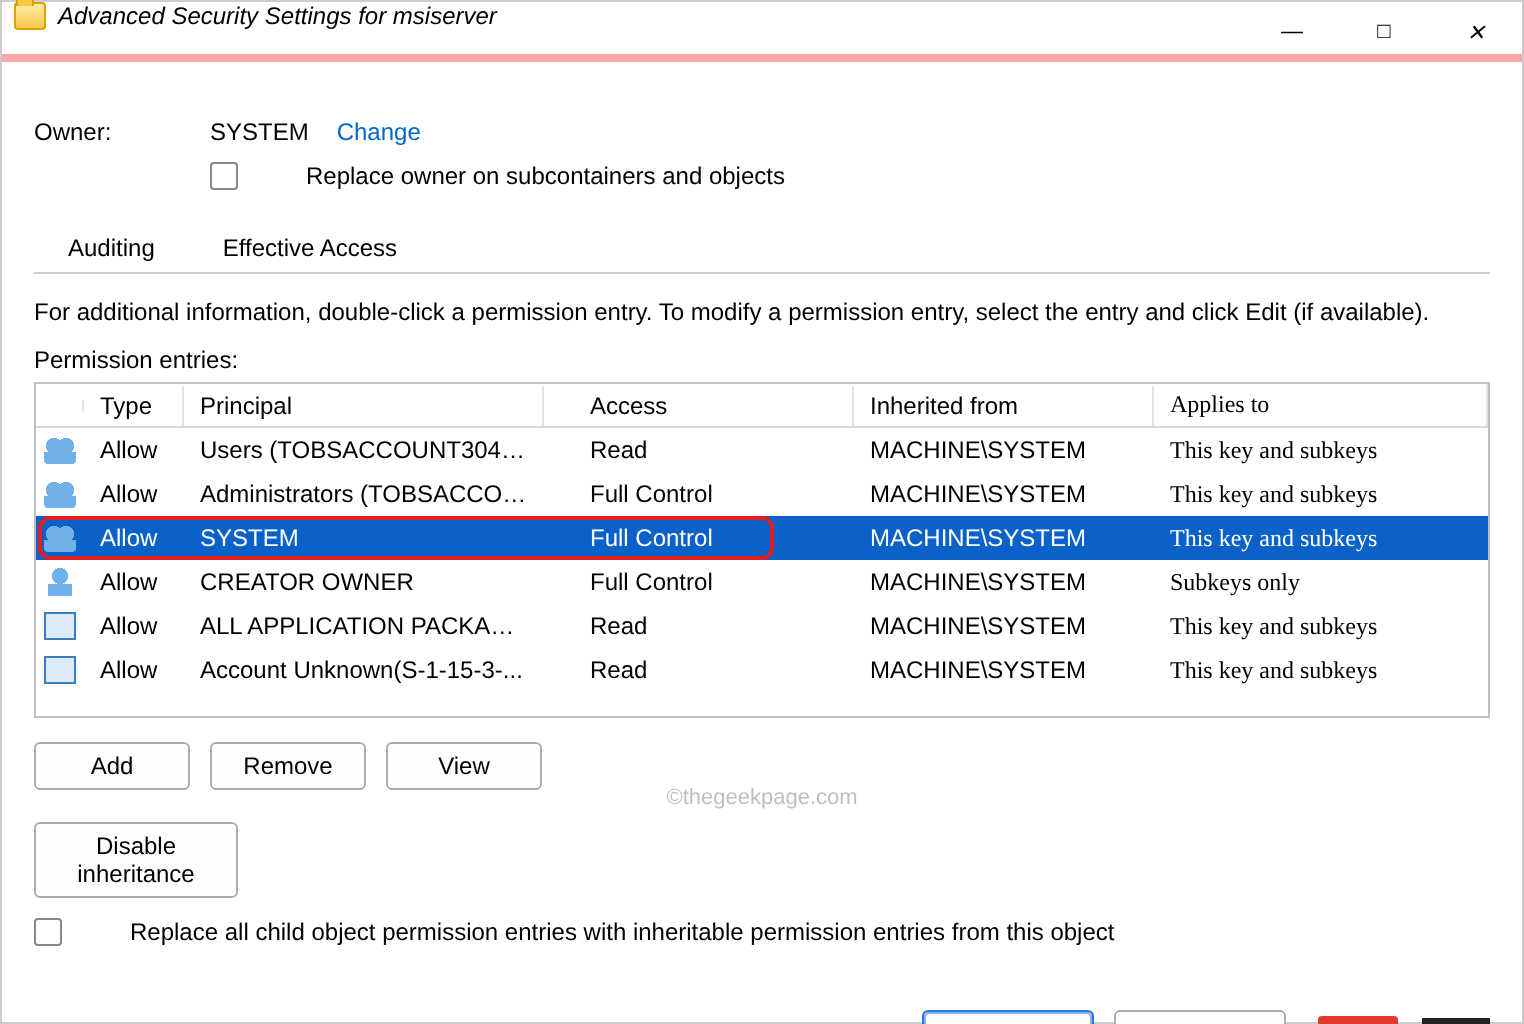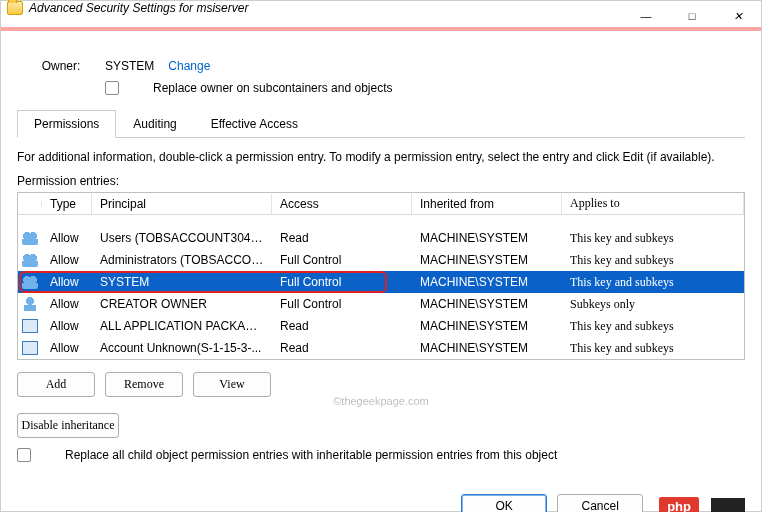--- a/index.html
+++ b/index.html
@@ -30,48 +30,48 @@
     border: 1px solid #d9a400; border-bottom: none;
     border-radius: 2px 2px 0 0;
   }
   .titlebar .title { flex: 1; font-size: 12px; }
   .titlebar .winbtn {
     width: 46px; height: 30px; display: flex; align-items: center; justify-content: center;
     font-family: "Segoe UI Symbol", sans-serif; font-size: 11px;
   }
   .content { padding: 14px 16px 10px 16px; flex: 1; display: flex; flex-direction: column; }
   .owner-row { display: flex; align-items: center; margin: 14px 0 8px 0; }
-  .owner-label { width: 88px; text-align: center; }
+  .owner-label { width: 88px; }
   .owner-value { margin-right: 14px; }
   .link { color: #0066cc; cursor: pointer; }
   .check-row { display: flex; align-items: center; margin-left: 88px; margin-bottom: 14px; gap: 28px; }
   .checkbox {
     width: 14px; height: 14px; border: 1px solid #888; border-radius: 2px;
     margin-right: 6px; background: #fff;
   }
   .tabs { display: flex; border-bottom: 1px solid #ccc; }
   .tab {
     padding: 6px 16px; border: 1px solid transparent; border-bottom: none;
     position: relative; top: 1px; cursor: pointer;
   }
   .tab.active { border-color: #ccc; background: #fff; border-bottom: 1px solid #fff; }
   .info { margin: 12px 0 10px 0; }
   .entries-label { margin-bottom: 4px; }
   .grid {
     border: 1px solid #c0c0c0; height: 168px; overflow: hidden;
-    display: flex; flex-direction: column; gap: 12px;
+    display: flex; flex-direction: column;
   }
   .ghead, .grow { display: flex; align-items: center; height: 22px; }
   .ghead { border-bottom: 1px solid #d8d8d8; background: #fff; }
   .ghead .gc { padding: 3px 8px; border-right: 1px solid #e4e4e4; color: #000; font-weight: 400; }
   .gc { padding: 1px 8px; white-space: nowrap; overflow: hidden; text-overflow: ellipsis; }
   .c-icon { width: 24px; flex: 0 0 24px; padding: 0 3px; display:flex; align-items:center; justify-content:center; }
   .c-type { width: 50px; flex: 0 0 50px; }
   .c-prin { width: 180px; flex: 0 0 180px; }
-  .c-acc  { width: 140px; flex: 0 0 140px; }
+  .c-acc  { width: 140px; flex: 0 0 140px; margin-left: 15px; }
   .c-inh  { width: 150px; flex: 0 0 150px; }
   .c-app  { flex: 1; font-family: Liberation Serif, serif; }
   .grow.sel { background: #0a62c9; color: #fff; position: relative; }
   .grow.sel .c-acc::after, .grow.sel .c-prin::after {
     
   }
   .highlight-box {
     position: absolute; border: 2px solid #e02020; border-radius: 6px;
     left: 1px; width: 368px; height: 22px; pointer-events: none;
   }
@@ -91,21 +91,21 @@
     background: radial-gradient(circle at 8px 4px,#6fb1e8 0 4px,transparent 4px),
                 linear-gradient(#6fb1e8,#6fb1e8);
     background-size: 16px 8px,12px 6px;
     background-position: 0 0,2px 8px;
     background-repeat: no-repeat;
     border-radius: 2px;
   }
   .icon-pkg {
     border: 1px solid #3a7bbf; background: #dceaf7;
   }
-  .btnrow { display: flex; gap: 10px; margin-top: 12px; font-family: Liberation Serif, serif; }
+  .btnrow { display: flex; gap: 10px; margin-top: 12px; }
   .btn {
     border: 1px solid #adadad; background: #fdfdfd; border-radius: 3px;
     padding: 4px 0; width: 78px; text-align: center; cursor: pointer;
   }
   .btn.wide { width: 102px; }
   .watermark { color: #bfbfbf; text-align: center; font-size: 11px; margin-top: -2px; margin-bottom: 6px; }
   .footer { display: flex; justify-content: flex-end; gap: 10px; padding: 8px 16px 14px 0; align-items:center; }
   .footer .btn { width: 86px; }
   .footer .btn.primary { border-color: #2a7ad1; box-shadow: 0 0 0 1px #7fb3ea inset; }
   .php-badge {
@@ -135,21 +135,20 @@
       <span class="owner-value">SYSTEM</span>
       <span class="link">Change</span>
     </div>
 
     <div class="check-row">
       <span class="checkbox"></span>
       <span>Replace owner on subcontainers and objects</span>
     </div>
 
     <div class="tabs">
-      <div class="tab active">Permissions</div>
       <div class="tab">Auditing</div>
       <div class="tab">Effective Access</div>
     </div>
 
     <div class="info">For additional information, double-click a permission entry. To modify a permission entry, select the entry and click Edit (if available).</div>
     <div class="entries-label">Permission entries:</div>
 
     <div class="gridwrap">
       <div class="grid">
         <div class="ghead">

